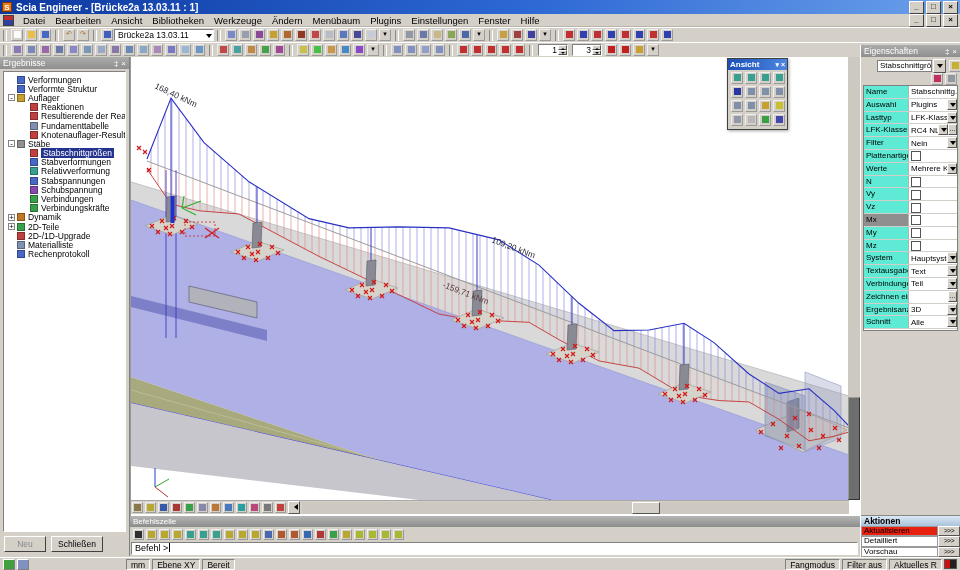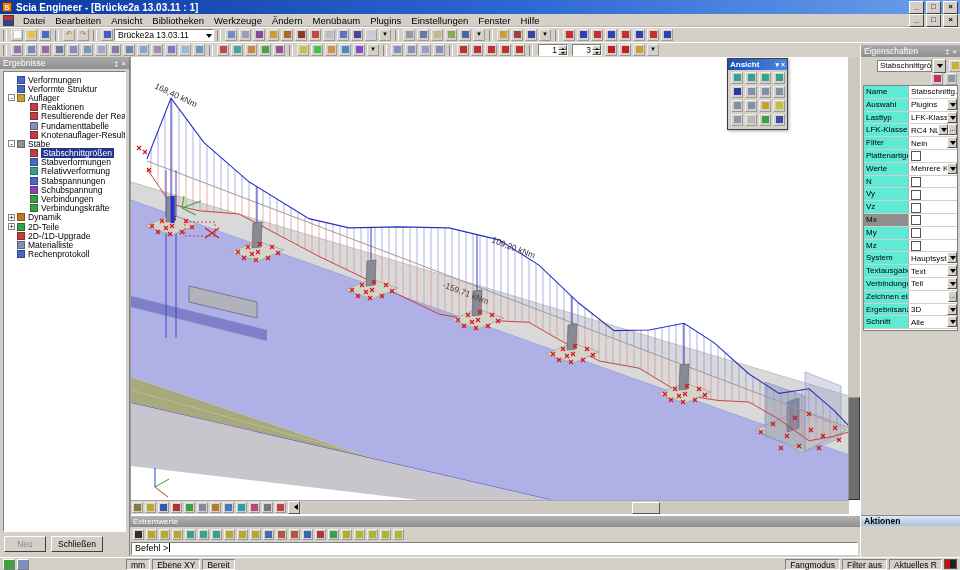--- a/index.html
+++ b/index.html
@@ -1025,21 +1025,21 @@
       <span class="ticon">
         <i class="ig" style="background: rgb(56, 160, 64);"></i>
       </span>
       <span class="ticon">
         <i class="ig" style="background: rgb(64, 72, 176);"></i>
       </span>
     </div>
 </div>
 
 <div class="cmdhead">
-  <span>Extremwerte</span>
+  <span>Befehlszeile</span>
 </div>
 <div class="cmdbar">
   <span style="display:flex">
       <span class="ticon">
         <i class="ig" style="background: rgb(48, 48, 48);"></i>
       </span>
       <span class="ticon">
         <i class="ig" style="background: rgb(184, 168, 48);"></i>
       </span>
       <span class="ticon">
@@ -1316,13 +1316,27 @@
       <span class="pvtext">Alle</span>
 
       <span class="pdd"></span>
 
     </span>
   </div>
     </div>
   <div class="acthead">
     <span>Aktionen</span>
   </div>
+  <div class="actrows">
+      <div class="arow hot">
+    <span class="alabel">Aktualisieren</span>
+    <span class="abtn">&gt;&gt;&gt;</span>
+  </div>
+      <div class="arow">
+    <span class="alabel">Detailliert</span>
+    <span class="abtn">&gt;&gt;&gt;</span>
+  </div>
+      <div class="arow">
+    <span class="alabel">Vorschau</span>
+    <span class="abtn">&gt;&gt;&gt;</span>
+  </div>
+    </div>
 </div>
 
 </body></html>

